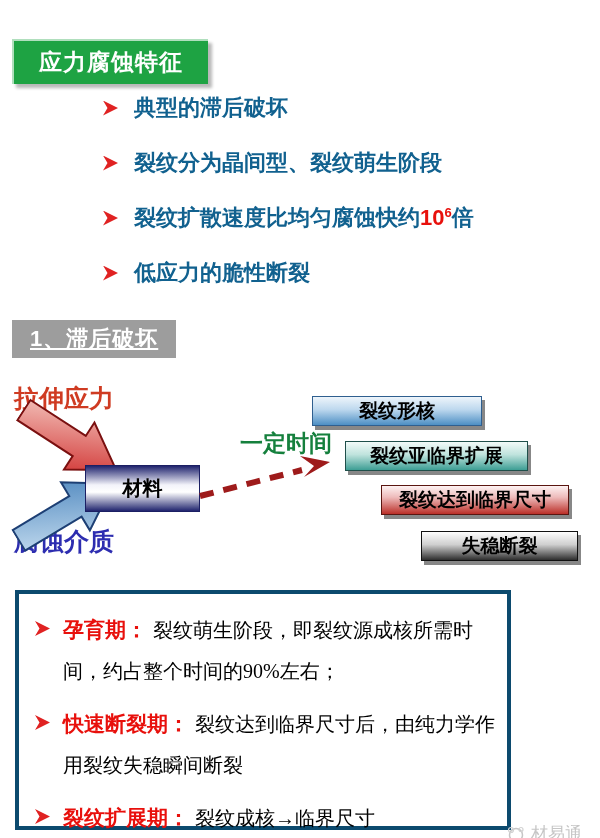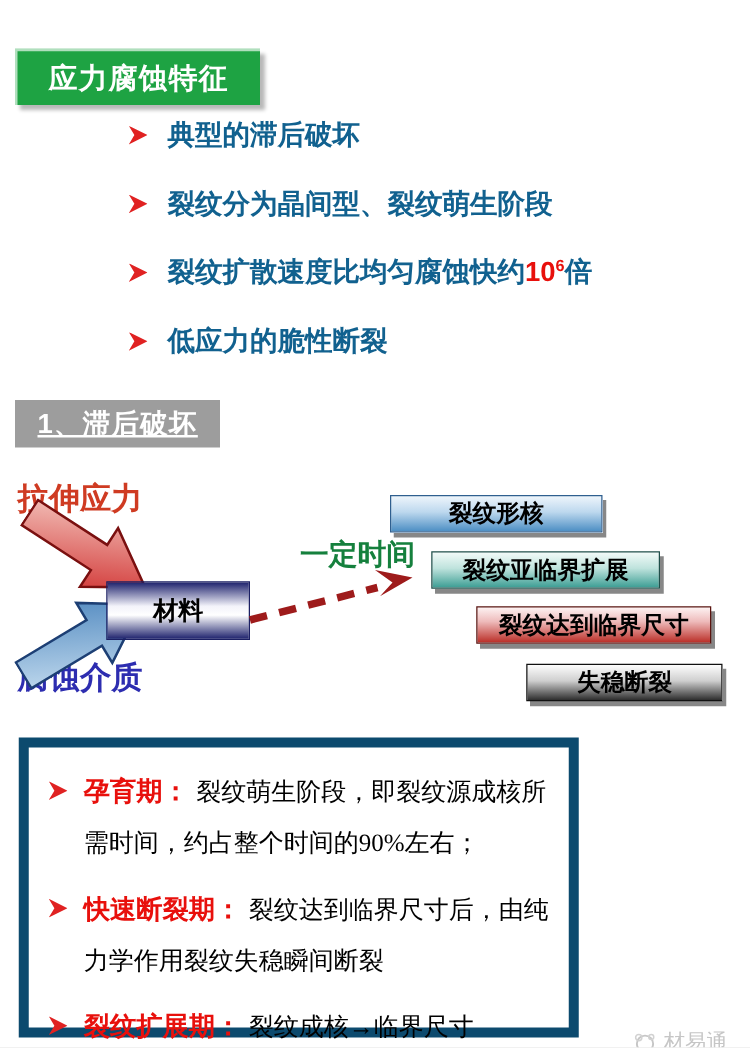--- a/index.html
+++ b/index.html
@@ -61,22 +61,22 @@
   .stage.s1{left:312px;top:16px;width:168px;
     background:linear-gradient(180deg,#eef5fb 0%,#bdd8ee 45%,#4d8fc4 100%);border-color:#2f5f8f;}
   .stage.s2{left:345px;top:61px;width:181px;
     background:linear-gradient(180deg,#f2faf8 0%,#bfe3dd 45%,#3d9e94 100%);border-color:#1f4f4a;}
   .stage.s3{left:381px;top:105px;width:186px;
     background:linear-gradient(180deg,#fdf2f2 0%,#eebbbb 40%,#bb2f28 100%);border-color:#5a1510;}
   .stage.s4{left:421px;top:151px;width:155px;
     background:linear-gradient(180deg,#fdfdfd 0%,#cfcfcf 45%,#2e2e2e 100%);border-color:#111;}
   
   .phases-box{
-    position:absolute;left:15px;top:590px;width:448px;height:240px;
-    border:8px solid #0c4a6e;background:#ffffff;box-sizing:border-box;
+    position:absolute;left:15px;top:590px;width:496px;height:240px;
+    border:4px solid #0c4a6e;background:#ffffff;box-sizing:border-box;
     padding:14px 12px 6px 14px;
   }
   .phase-item{position:relative;padding-left:30px;margin-bottom:10px;
     font-family:"Liberation Serif",serif;font-size:20px;color:#000;line-height:2.05;}
   .phase-item .arrow-bullet{
     position:absolute;left:2px;top:13px;margin:0;
   }
   .phase-term{
     font-family:"Liberation Sans",sans-serif;font-size:21px;font-weight:bold;color:#e8100c;
     margin-right:6px;

